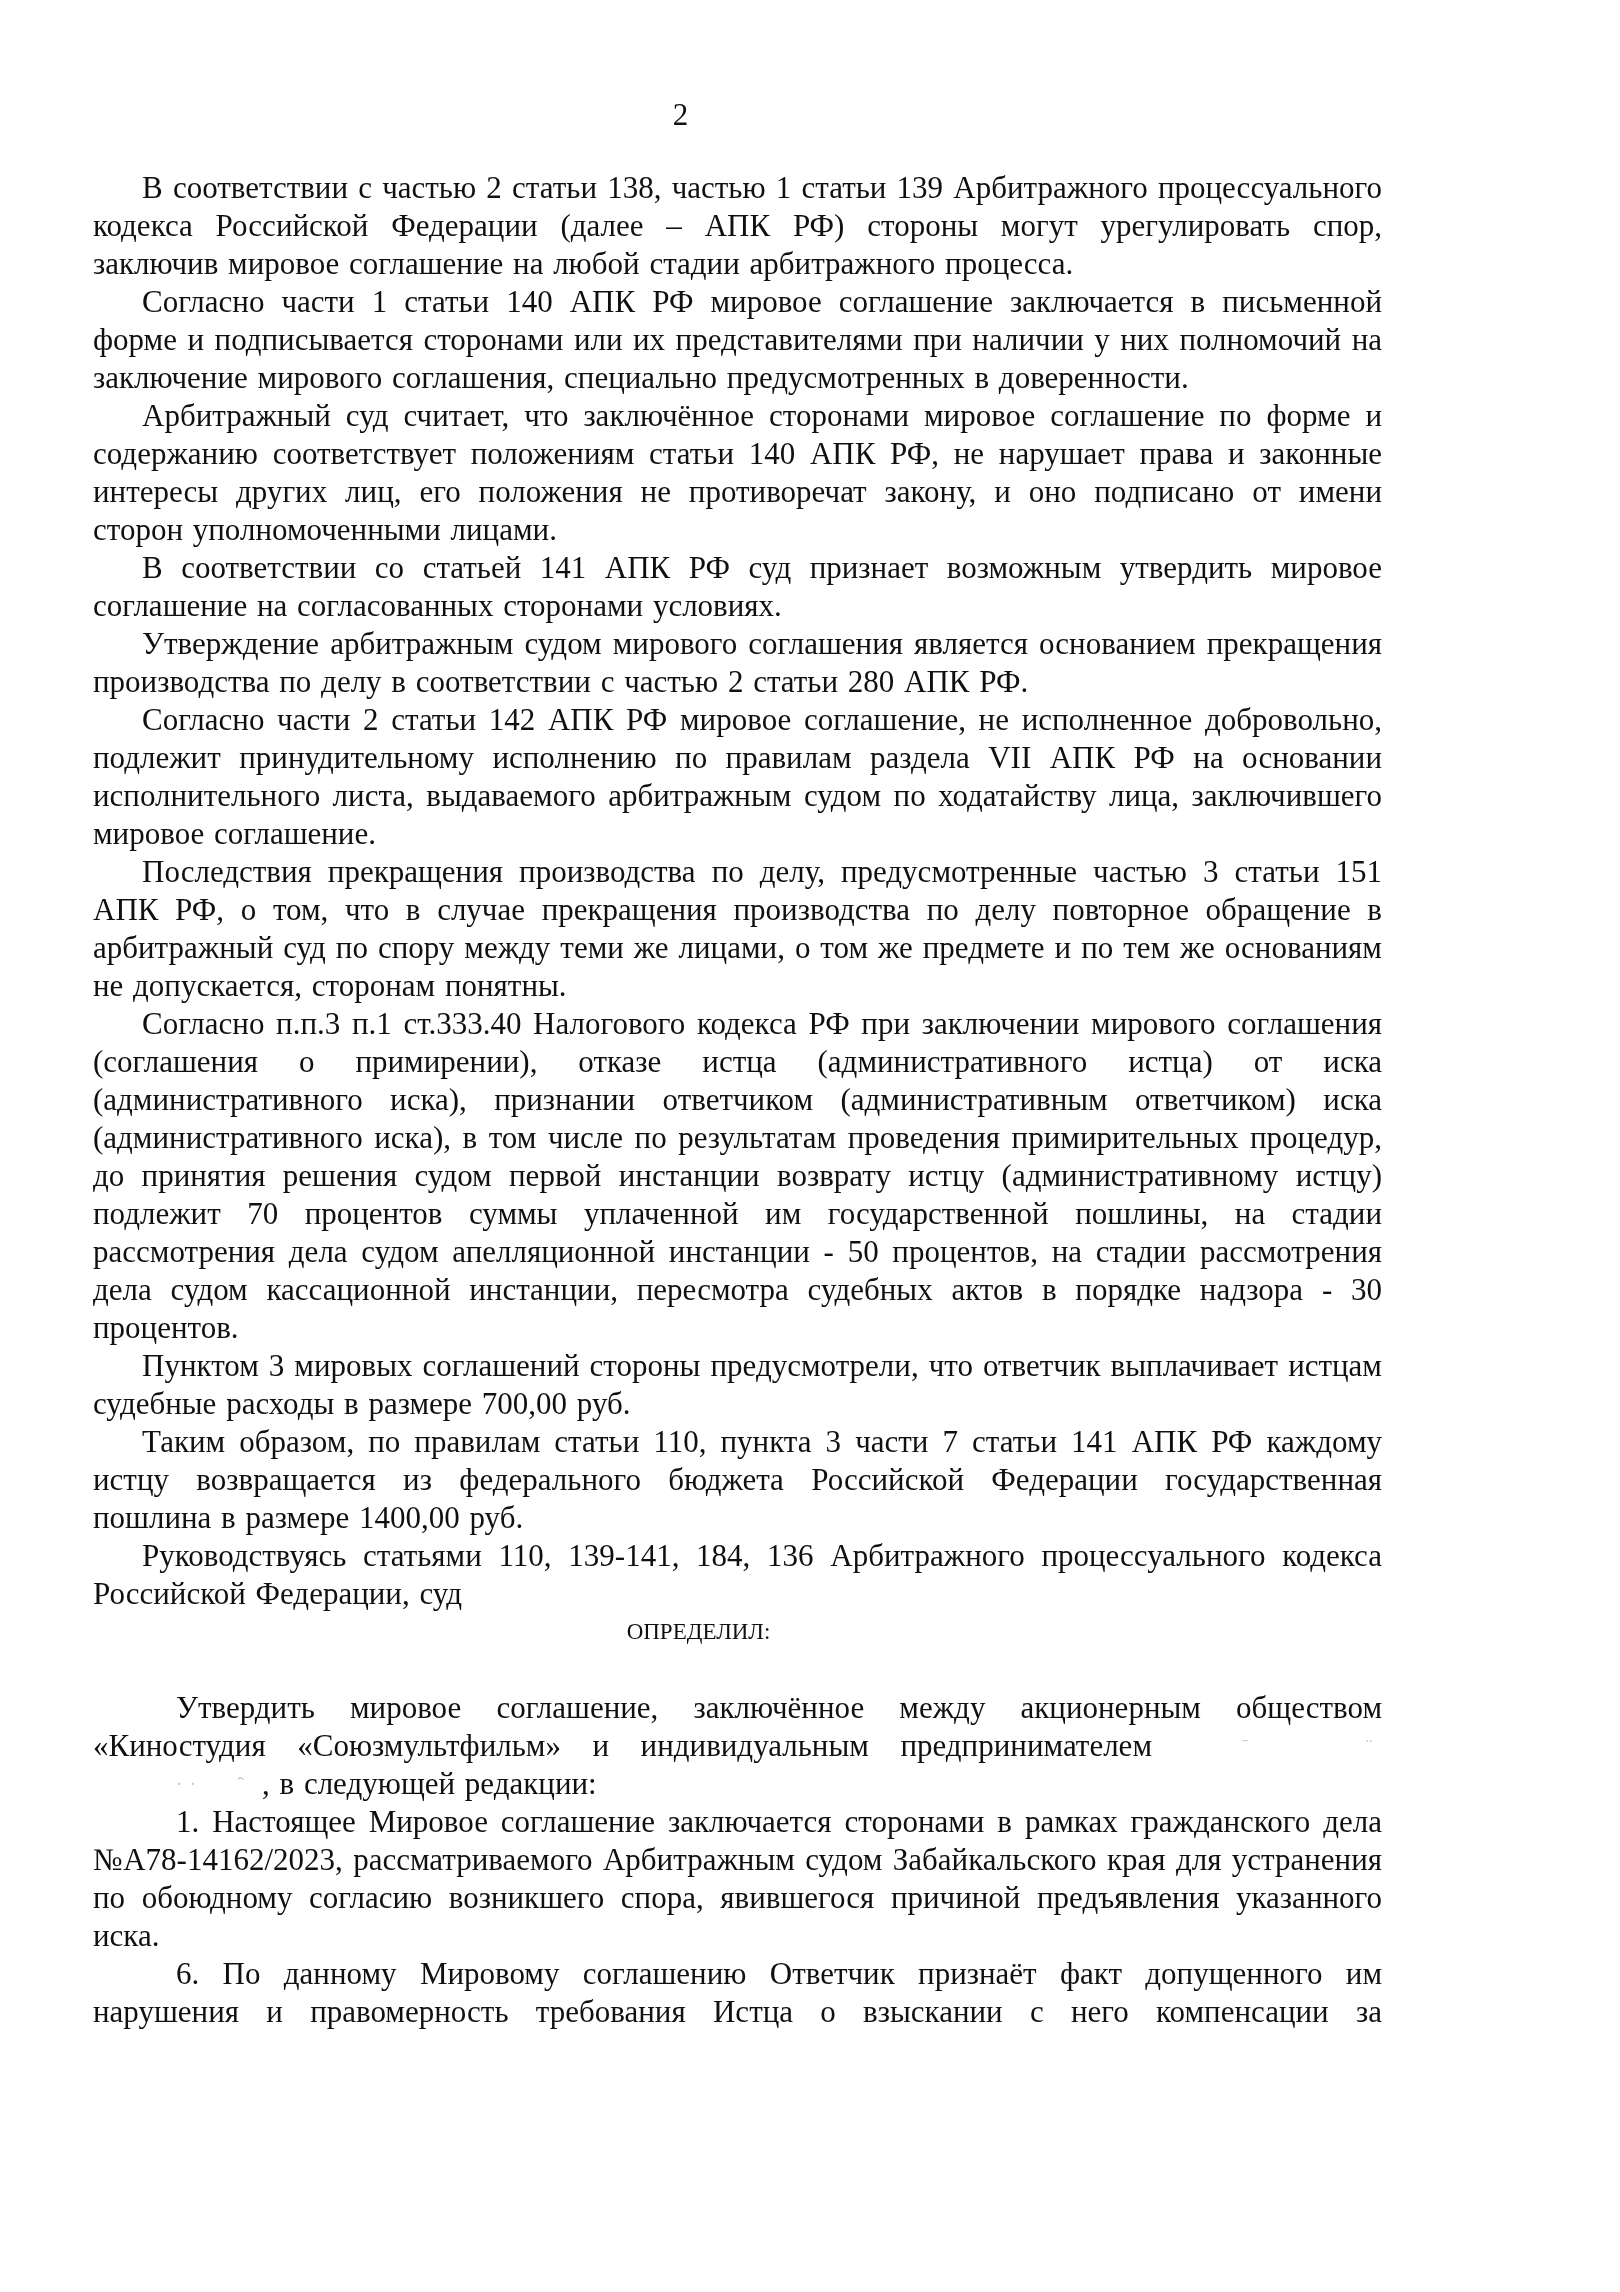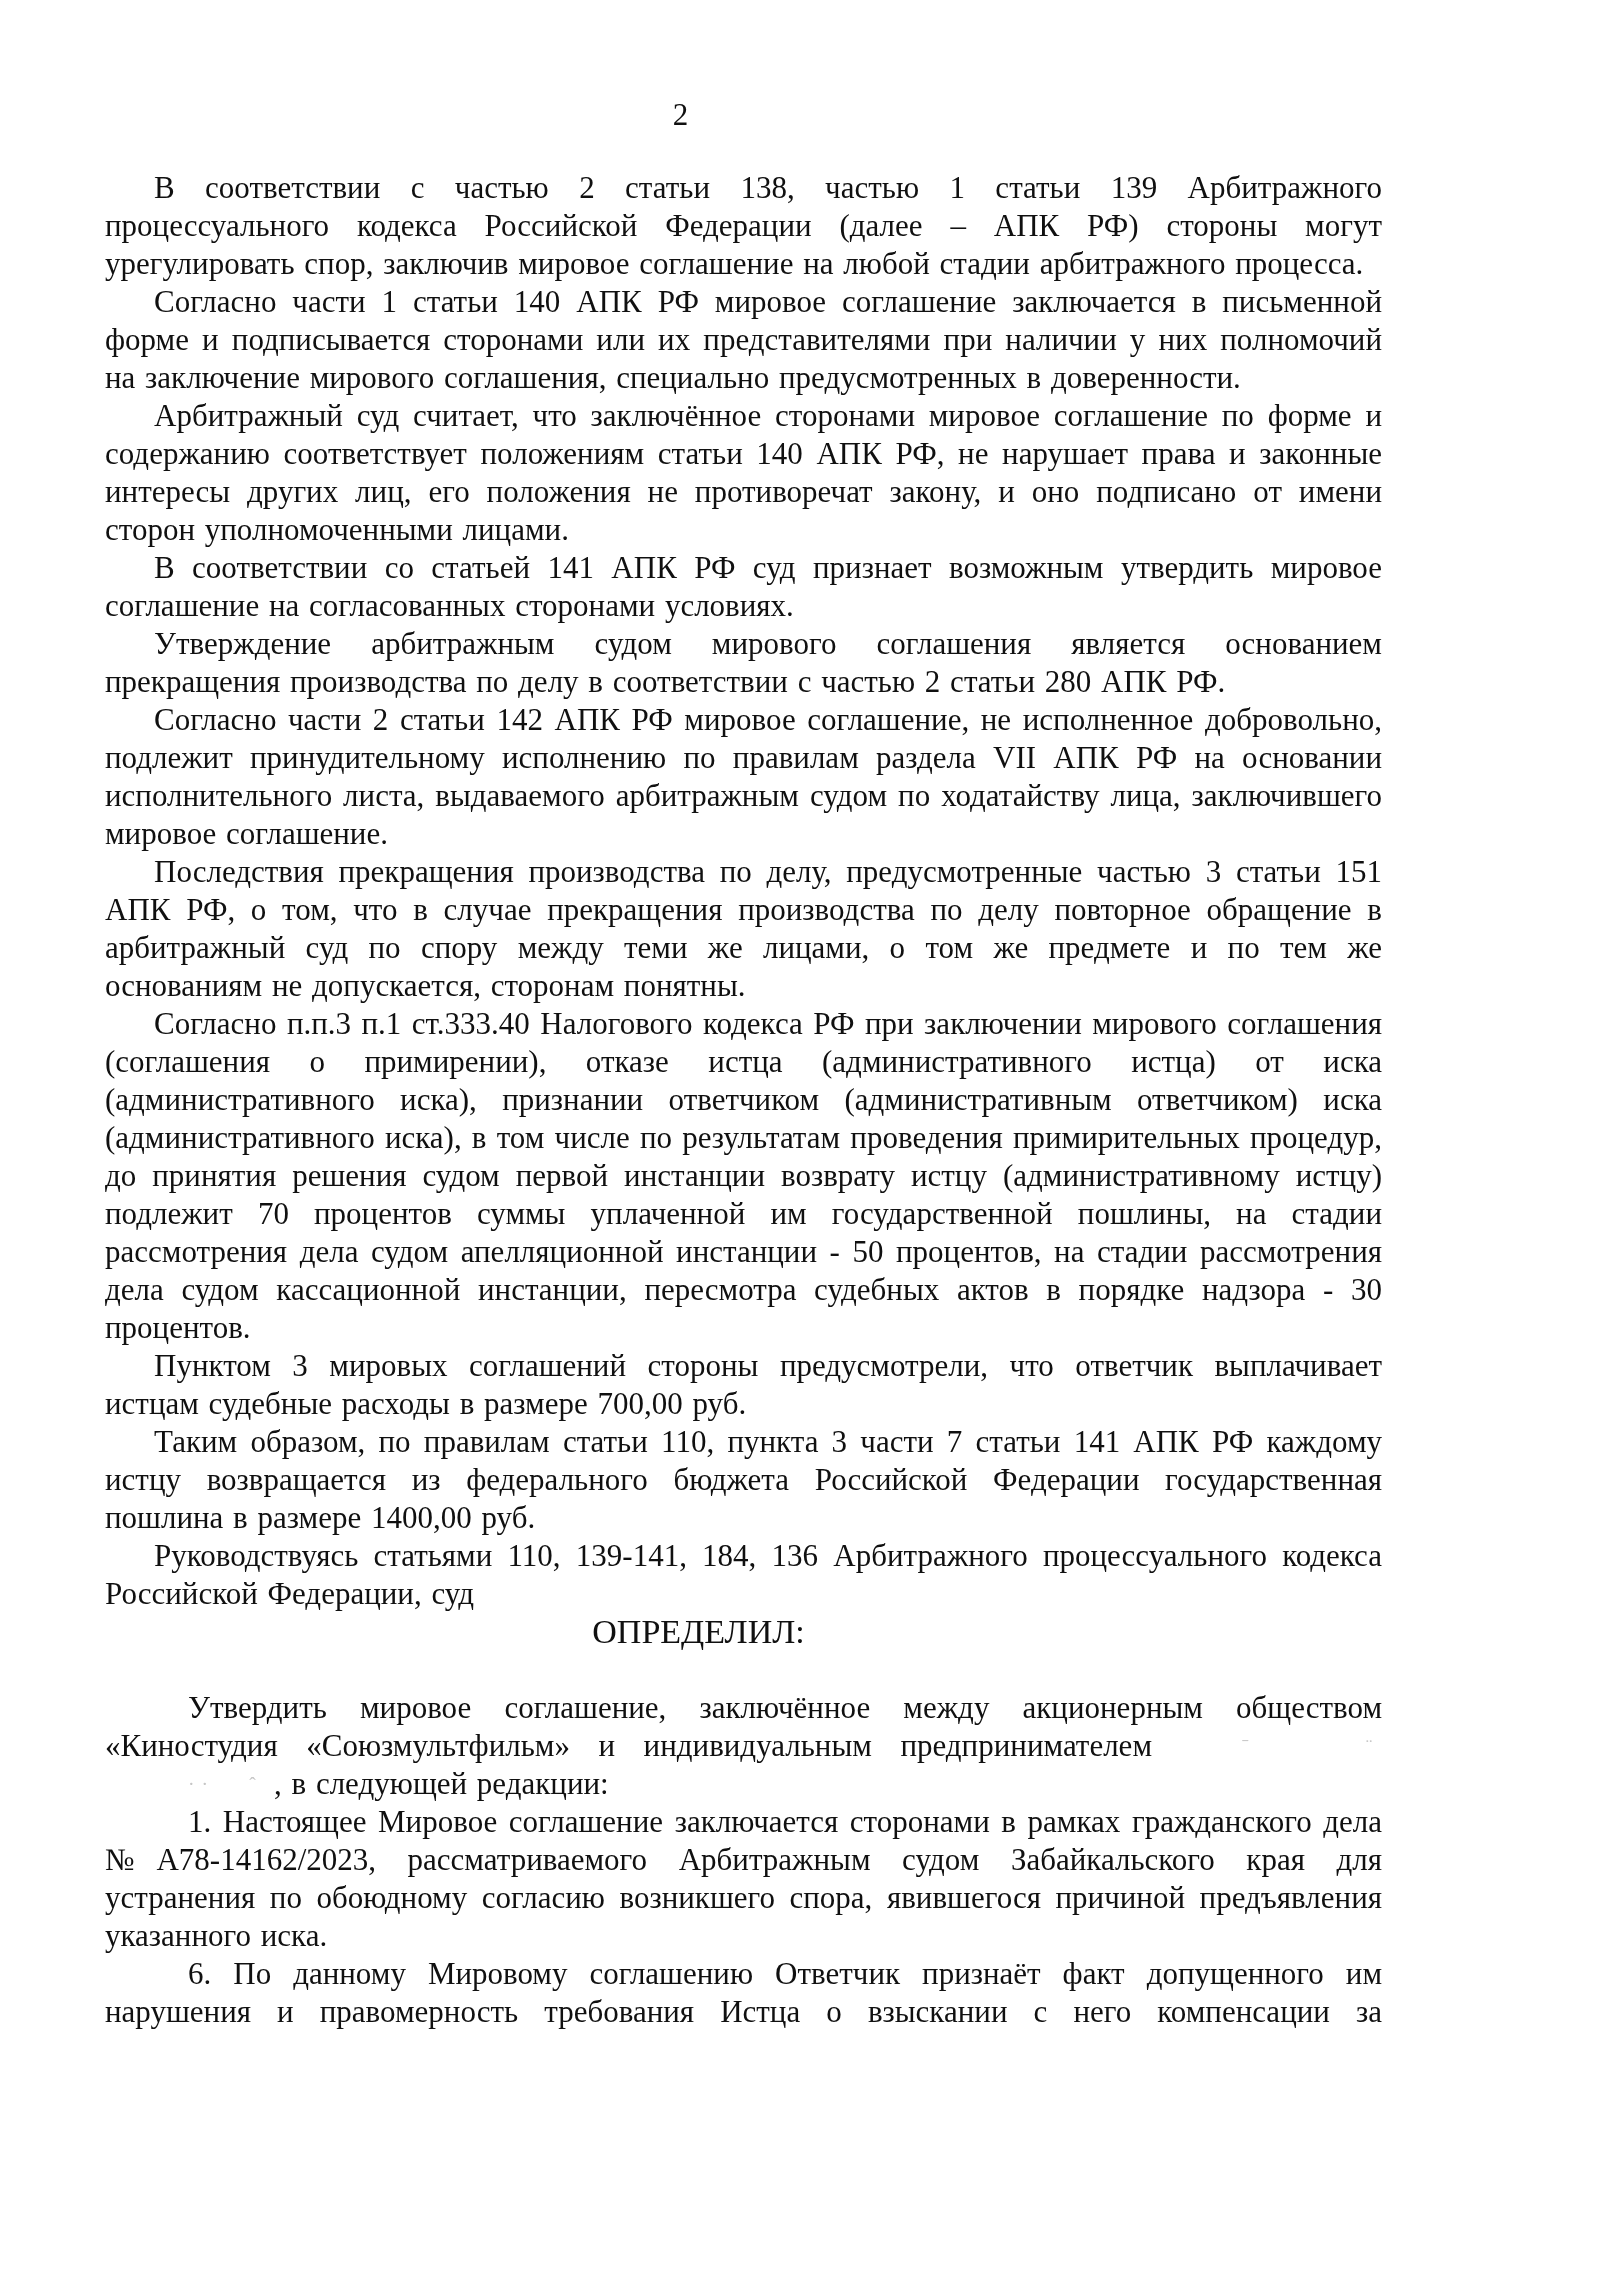--- a/index.html
+++ b/index.html
@@ -29,30 +29,29 @@
     text-align: center;
     transform: translateX(-57px);
     margin-bottom: 36px;
   }
   .para {
     font-size: 31px;
     line-height: 38px;
     text-align: justify;
     text-indent: 49px;
     word-spacing: 2px;
-    margin-left: 12px;
   }
   .para-lg {
     text-indent: 83px;
   }
   .justify-all {
     text-align-last: justify;
   }
   .heading {
-    font-size: 34px;
+    font-size: 23px;
     line-height: 38px;
     text-align: center;
     transform: translateX(-39px);
   }
   .spacer {
     height: 38px;
   }
   .redaction {
     display: inline-block;
     height: 1em;

